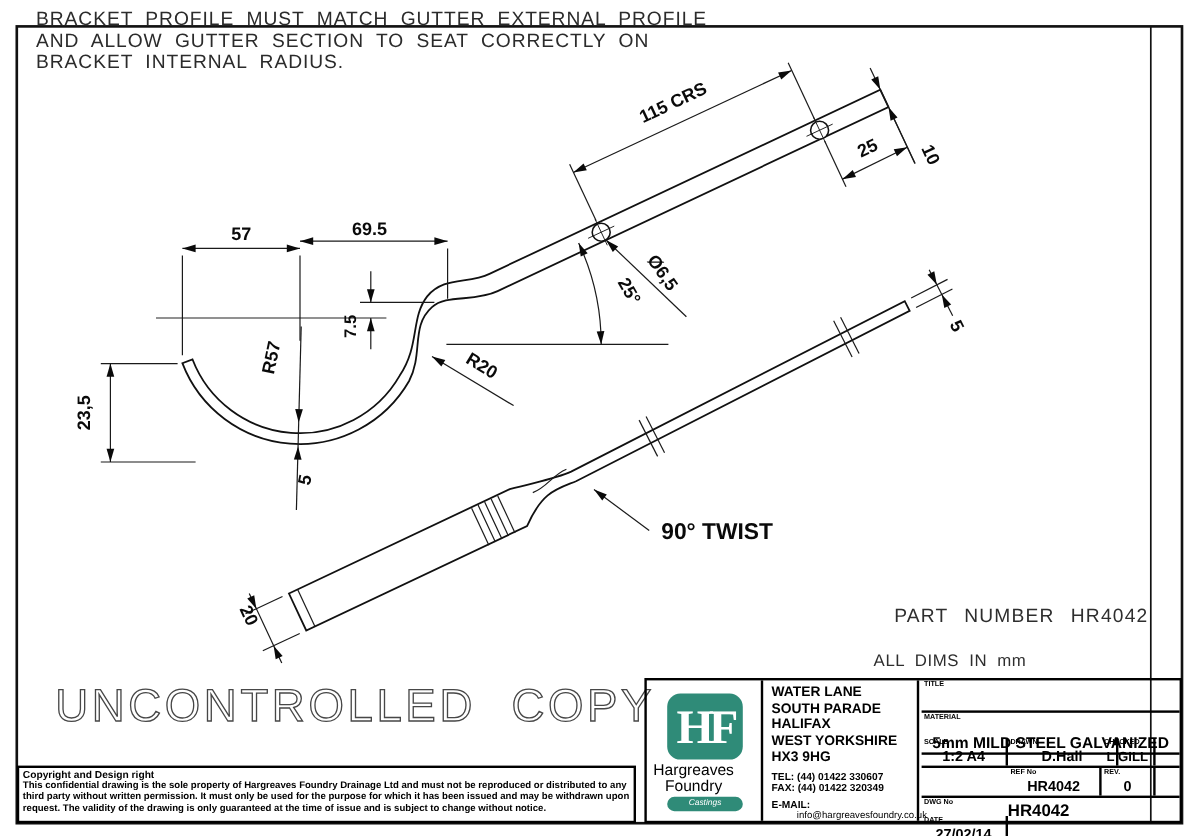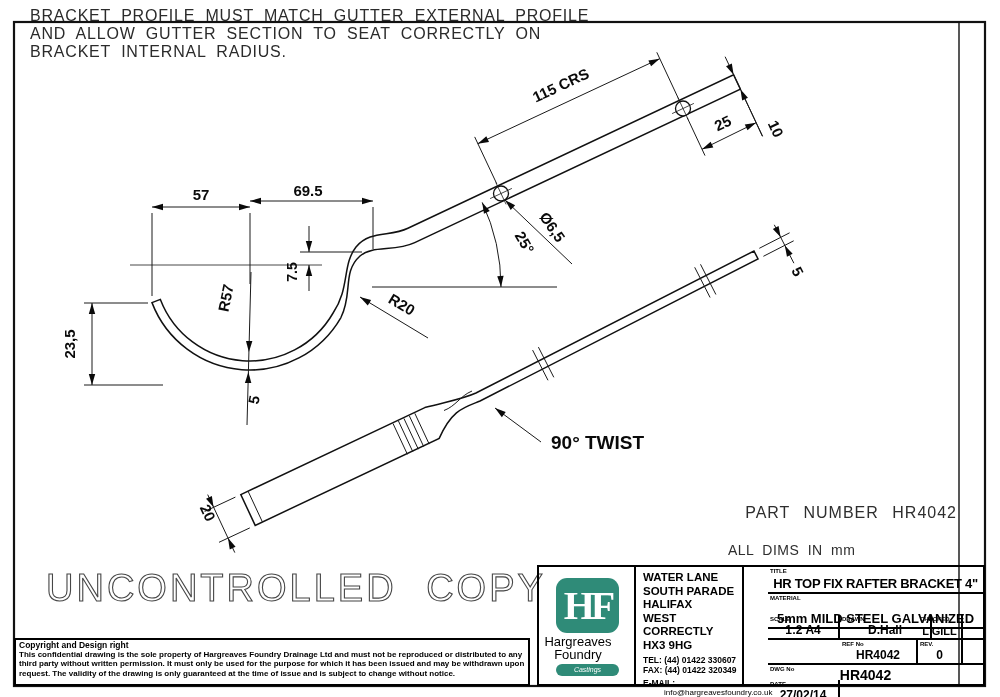--- a/index.html
+++ b/index.html
@@ -17,21 +17,21 @@
   .tblock{position:absolute;left:537px;top:565px;width:448px;height:121px;
           border:2px solid #000;box-sizing:border-box;background:transparent;}
   .tb-logo{position:absolute;left:0;top:0;width:97px;height:100%;border-right:2px solid #000;box-sizing:border-box;}
   .logo-sq{position:absolute;left:17px;top:11px;width:63px;height:55px;text-align:center;border-radius:11px;}
   .logo-hf{font-family:"Liberation Serif",serif;font-weight:bold;font-size:40px;line-height:55px;
            color:#fff;letter-spacing:-4px;}
   .logo-name{position:absolute;left:0;top:68px;width:78px;text-align:center;
              font-weight:normal;font-size:13px;line-height:13px;color:#000000;}
   .logo-pill{position:absolute;left:17px;top:97px;width:63px;height:12px;border-radius:6px;
              text-align:center;font-size:7px;line-height:12px;color:#fff;font-style:italic;}
-  .tb-addr{position:absolute;left:97px;top:0;width:108px;height:100%;border-right:2px solid #000;
+  .tb-addr{position:absolute;left:97px;top:0;width:130px;height:100%;border-right:2px solid #000;
            box-sizing:border-box;padding:4px 0 0 7px;}
   .addr-line{font-weight:bold;font-size:11.5px;line-height:13.5px;letter-spacing:0;}
   .addr-tel{font-weight:bold;font-size:8.5px;line-height:9.5px;margin-top:4px;}
   .addr-email-lbl{font-weight:bold;font-size:8.5px;margin-top:3px;}
   .addr-email{font-weight:normal;font-size:8px;padding-left:21px;}
   .tb-fields{position:absolute;left:229px;top:0;right:0;height:100%;}
   .tb-row{position:absolute;left:0;right:0;box-sizing:border-box;}
   .tb-r1{top:0;height:27px;border-bottom:2px solid #000;}
   .tb-r2{top:27px;height:35px;border-bottom:2px solid #000;}
   .tb-r3{top:48px;height:25px;border-bottom:2px solid #000;}
@@ -205,32 +205,31 @@
         <div>Hargreaves</div>
         <div>Foundry</div>
       </div>
       <div class="logo-pill" style="background:#2f8b78;">Castings</div>
     </div>
 
     <div class="tb-addr">
       <div class="addr-line">WATER LANE</div>
       <div class="addr-line">SOUTH PARADE</div>
       <div class="addr-line">HALIFAX</div>
-      <div class="addr-line">WEST CORRECTLY</div>
+      <div class="addr-line">WEST YORKSHIRE</div>
       <div class="addr-line">HX3 9HG</div>
       <div class="addr-tel">TEL: (44) 01422 330607</div>
       <div class="addr-tel" style="margin-top:0;">FAX: (44) 01422 320349</div>
       <div class="addr-email-lbl">E-MAIL:</div>
       <div class="addr-email">info@hargreavesfoundry.co.uk</div>
     </div>
 
     <div class="tb-fields">
       <div class="tb-row tb-r1">
         <span class="tb-lbl">TITLE</span>
-        <div class="tb-val v13" style="letter-spacing:-0.3px;">HR TOP FIX RAFTER BRACKET 4"</div>
       </div>
       <div class="tb-row tb-r2">
         <span class="tb-lbl">MATERIAL</span>
         <div class="tb-val v13">5mm MILD STEEL GALVANIZED</div>
       </div>
       <div class="tb-row tb-r3">
         <div class="tb-cell" style="left:0;width:72px;">
           <span class="tb-lbl">SCALE</span>
           <div class="tb-val v12">1:2 A4</div>
         </div>

